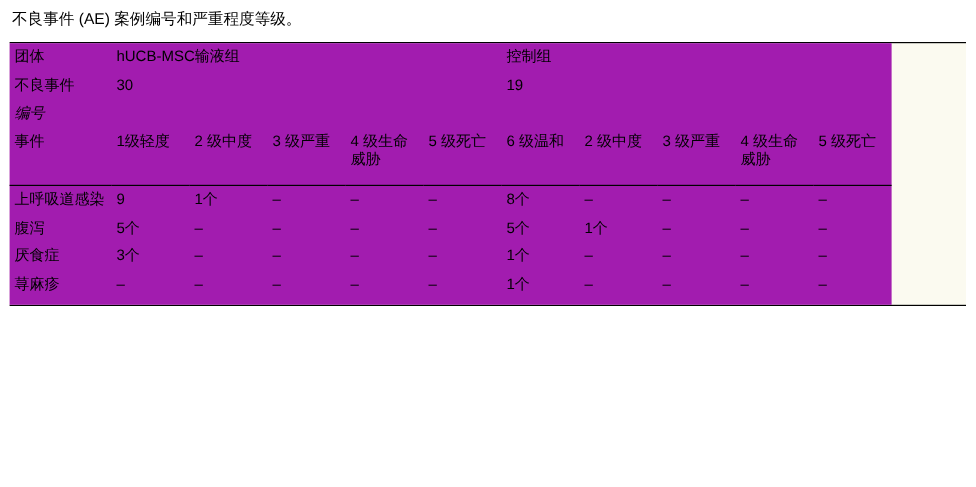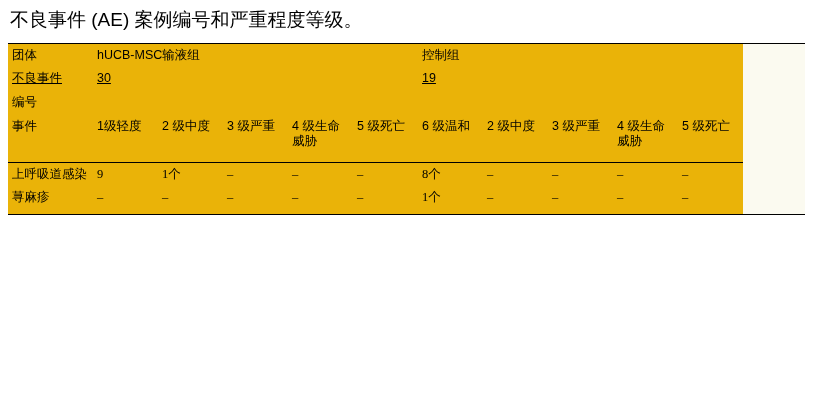--- a/index.html
+++ b/index.html
@@ -10,53 +10,53 @@
   body {
     width: 813px;
     height: 406px;
     font-family: "Liberation Sans", sans-serif;
     font-size: 13px;
     color: #000000;
     overflow: hidden;
   }
   #caption {
     padding: 8px 10px 10px 10px;
-    font-size: 19px;
+    font-size: 13px;
     line-height: 1.3;
     color: #000;
   }
   #table-wrap {
     margin: 0 8px;
     background: #fbfaf0;
     border-top: 1.5px solid #000;
     border-bottom: 1.5px solid #000;
   }
   table.ae-table {
     border-collapse: collapse;
     width: 688px;
     table-layout: fixed;
-    background: #eab308;
+    background: #a21caf;
   }
   table.ae-table td, table.ae-table th {
     vertical-align: top;
     text-align: left;
     padding: 4px 3px 4px 4px;
     font-weight: normal;
     font-size: 12.5px;
     line-height: 1.25;
   }
   .col-label { width: 85px; padding-left: 8px !important; }
   .col-data  { width: 65px; }
 
   .row-group td { font-weight: bold; font-size: 13px; padding-top: 7px; padding-bottom: 5px;}
-  .row-count td { font-weight: bold; font-size: 13px; padding-top: 4px; padding-bottom: 2px; text-decoration: underline;}
-  .row-count-2 td { font-weight: bold; font-size: 13px; padding-top: 0px; padding-bottom: 6px;}
+  .row-count td { font-weight: bold; font-size: 13px; padding-top: 4px; padding-bottom: 2px;}
+  .row-count-2 td { font-weight: bold; font-size: 13px; padding-top: 0px; padding-bottom: 6px; font-style: italic;}
   .row-events td { font-weight: bold; font-size: 12.5px; padding-top: 6px; padding-bottom: 8px; margin-top: 17px; }
   .header-sep td { border-bottom: 1.2px solid #000; padding: 0; height: 0; font-size:0; line-height:0; }
-  .data-row td { font-size: 12.5px; padding-top: 6px; padding-bottom: 6px; font-family: Liberation Serif, serif; }
+  .data-row td { font-size: 12.5px; padding-top: 6px; padding-bottom: 6px; }
   .data-row.last td { padding-bottom: 8px; margin-top: 26px; }
   .dash { letter-spacing: 0; }
 </style>
 </head>
 <body>
 
 <div id="caption">不良事件 (AE) 案例编号和严重程度等级。</div>
 
 <div id="table-wrap">
   <table class="ae-table">
@@ -113,21 +113,47 @@
         <td class="dash">–</td>
         <td class="dash">–</td>
         <td class="dash">–</td>
         <td class="dash">8个</td>
         <td class="dash">–</td>
         <td class="dash">–</td>
         <td class="dash">–</td>
         <td class="dash">–</td>
       </tr>
 
+      <tr class="data-row">
+        <td>腹泻</td>
+        <td class="dash">5个</td>
+        <td class="dash">–</td>
+        <td class="dash">–</td>
+        <td class="dash">–</td>
+        <td class="dash">–</td>
+        <td class="dash">5个</td>
+        <td class="dash">1个</td>
+        <td class="dash">–</td>
+        <td class="dash">–</td>
+        <td class="dash">–</td>
+      </tr>
 
+      <tr class="data-row">
+        <td>厌食症</td>
+        <td class="dash">3个</td>
+        <td class="dash">–</td>
+        <td class="dash">–</td>
+        <td class="dash">–</td>
+        <td class="dash">–</td>
+        <td class="dash">1个</td>
+        <td class="dash">–</td>
+        <td class="dash">–</td>
+        <td class="dash">–</td>
+        <td class="dash">–</td>
+      </tr>
 
 
       <tr class="data-row last">
         <td>荨麻疹</td>
         <td class="dash">–</td>
         <td class="dash">–</td>
         <td class="dash">–</td>
         <td class="dash">–</td>
         <td class="dash">–</td>
         <td class="dash">1个</td>

